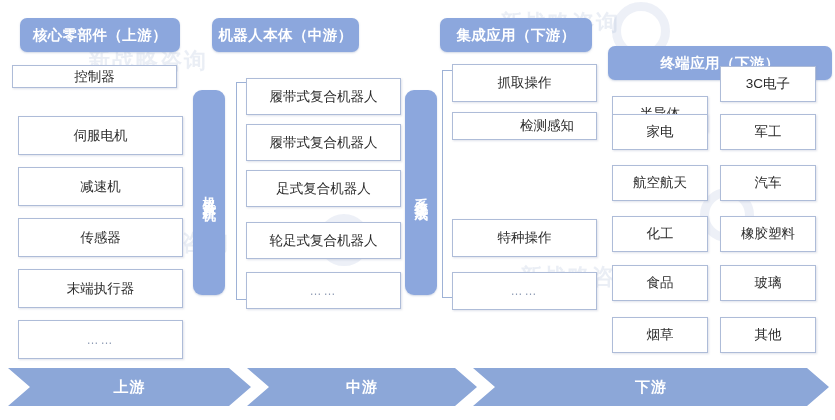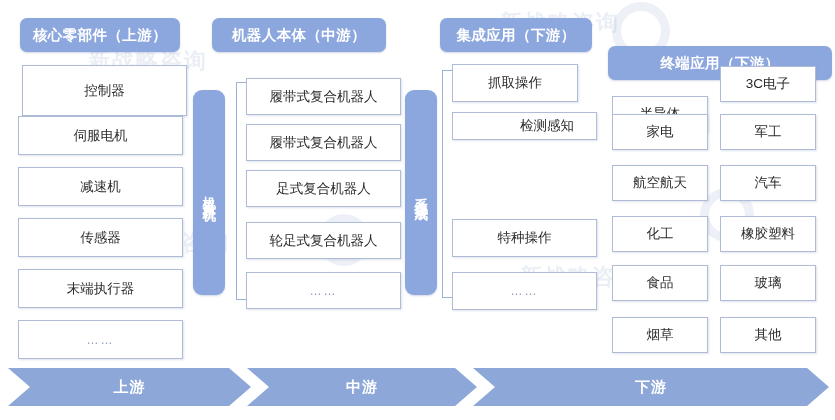--- a/index.html
+++ b/index.html
@@ -31,21 +31,21 @@
     font-size: 14.5px;
     font-weight: bold;
     letter-spacing: 0.4px;
     display: flex;
     align-items: center;
     justify-content: center;
     box-shadow: 0 1px 2px rgba(120,140,180,0.35);
     white-space: nowrap;
   }
   .hdr-up    { left: 20px;  top: 18px; width: 160px; }
-  .hdr-mid   { left: 212px; top: 18px; width: 174px; border-radius: 7px; }
+  .hdr-mid   { left: 212px; top: 18px; width: 147px; border-radius: 7px; }
   .hdr-intg  { left: 440px; top: 18px; width: 152px; }
   .hdr-term  { left: 608px; top: 18px; width: 224px; margin-top: 28px; }
 
   
   .box {
     position: absolute;
     box-sizing: border-box;
     background: #ffffff;
     border: 1px solid #aebcd8;
     color: #2b2b2b;
@@ -146,21 +146,21 @@
   <div class="wm" style="left:520px; top:262px;">新战略咨询</div>
   <div class="wm-ring" style="left:612px; top:2px;  width:40px; height:40px;"></div>
   <div class="wm-ring" style="left:700px; top:188px; width:36px; height:36px;"></div>
   <div class="wm-ring" style="left:318px; top:214px; width:34px; height:34px;"></div>
 
   <div class="col-header hdr-up">核心零部件（上游）</div>
   <div class="col-header hdr-mid">机器人本体（中游）</div>
   <div class="col-header hdr-intg">集成应用（下游）</div>
   <div class="col-header hdr-term">终端应用（下游）</div>
 
-  <div class="box" style="left:22px; top:65px;  width:165px; height:51px;">控制器</div>
+  <div class="box" style="left:12px; top:65px;  width:165px; height:23px;">控制器</div>
   <div class="box" style="left:18px; top:116px; width:165px; height:39px;">伺服电机</div>
   <div class="box" style="left:18px; top:167px; width:165px; height:39px;">减速机</div>
   <div class="box" style="left:18px; top:218px; width:165px; height:39px;">传感器</div>
   <div class="box" style="left:18px; top:269px; width:165px; height:39px;">末端执行器</div>
   <div class="box dots" style="left:18px; top:320px; width:165px; height:39px;">……</div>
 
   <div class="vpill" style="left:193px; top:90px; width:32px; height:205px;">
     <span class="vtext">机器人整机</span>
   </div>
 
@@ -171,21 +171,21 @@
   <div class="box" style="left:246px; top:170px; width:155px; height:37px;">足式复合机器人</div>
   <div class="box" style="left:246px; top:222px; width:155px; height:37px;">轮足式复合机器人</div>
   <div class="box dots" style="left:246px; top:272px; width:155px; height:37px;">……</div>
 
   <div class="vpill" style="left:405px; top:90px; width:32px; height:205px;">
     <span class="vtext">系统集成</span>
   </div>
 
   <div class="bracket" style="left:442px; top:70px; width:10px; height:228px;"></div>
 
-  <div class="box" style="left:452px; top:64px;  width:126px; height:38px;">抓取操作</div>
+  <div class="box" style="left:452px; top:64px;  width:145px; height:38px;">抓取操作</div>
   <div class="box" style="left:452px; top:112px; width:145px; height:28px;padding-left:45px;">检测感知</div>
   <div class="box" style="left:452px; top:219px; width:145px; height:38px;">特种操作</div>
   <div class="box dots" style="left:452px; top:272px; width:145px; height:38px;">……</div>
 
   <div class="box" style="left:612px; top:66px;  width:96px; height:36px;margin-top:30px;">半导体</div>
   <div class="box" style="left:612px; top:114px; width:96px; height:36px;">家电</div>
   <div class="box" style="left:612px; top:165px; width:96px; height:36px;">航空航天</div>
   <div class="box" style="left:612px; top:216px; width:96px; height:36px;">化工</div>
   <div class="box" style="left:612px; top:265px; width:96px; height:36px;">食品</div>
   <div class="box" style="left:612px; top:317px; width:96px; height:36px;">烟草</div>

